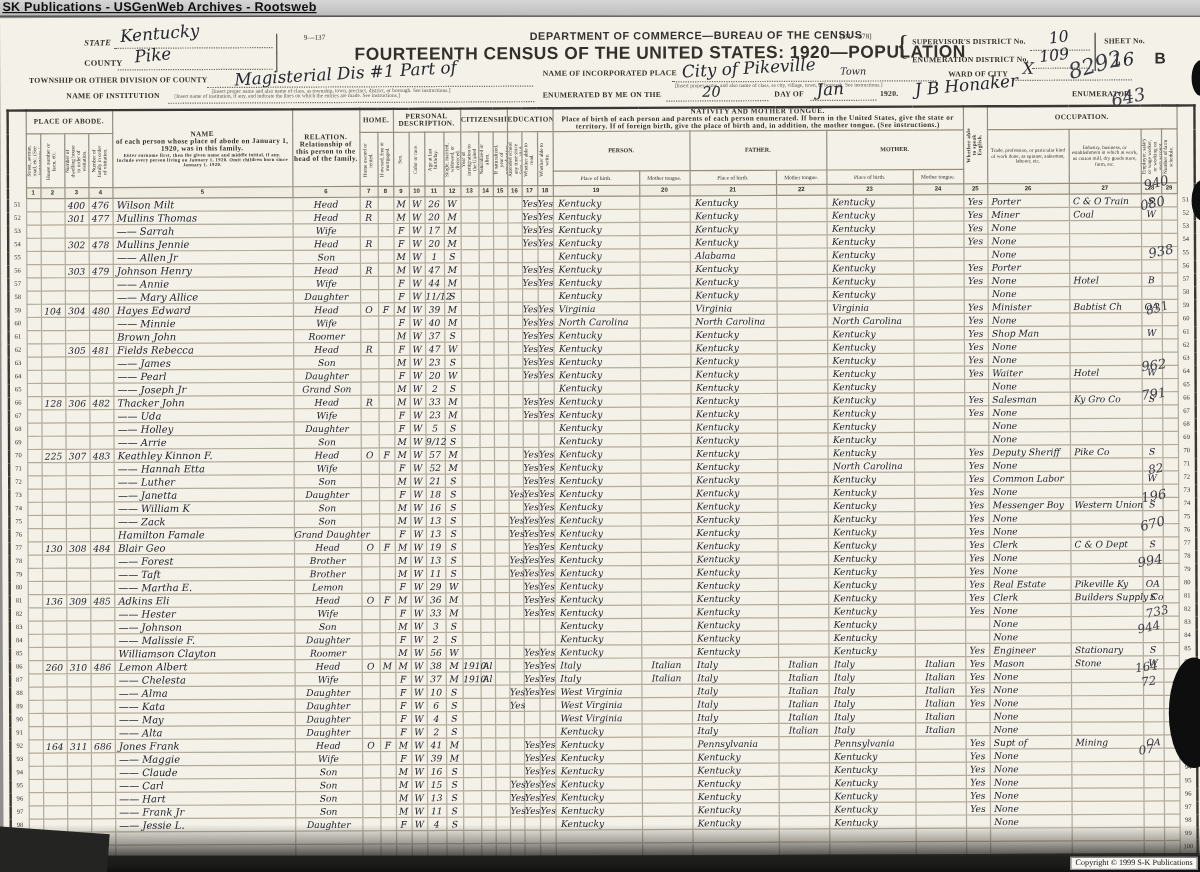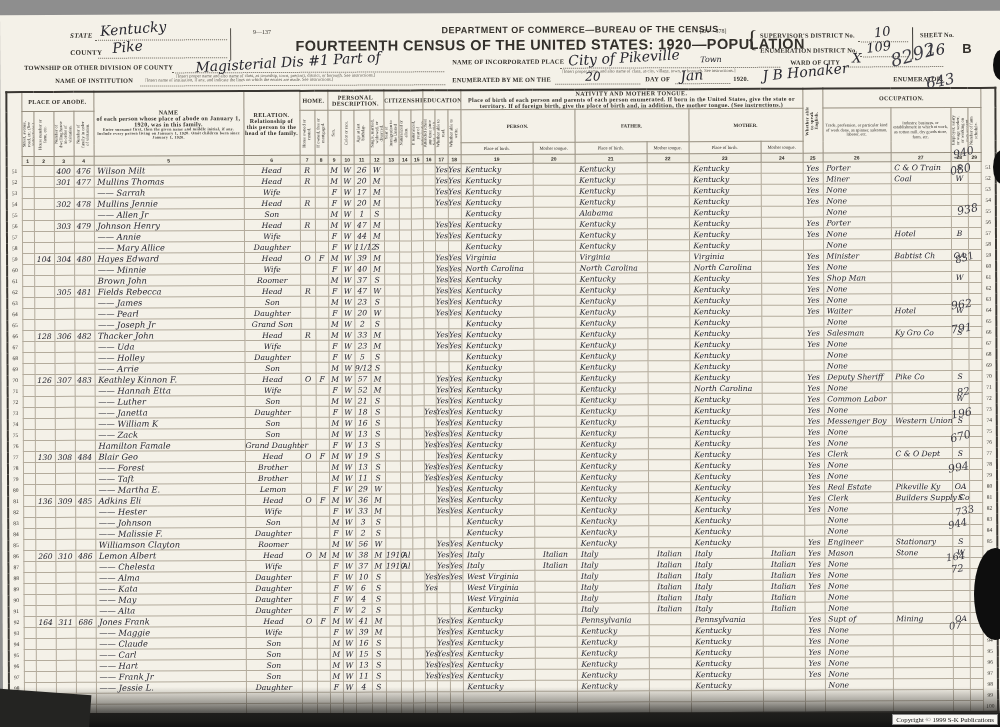--- a/index.html
+++ b/index.html
@@ -58,20 +58,23 @@
   
   .hv{position:absolute;font-family:"DejaVu Serif",serif;font-style:italic;color:#26262e;white-space:nowrap;z-index:5;}
   .lbl{position:absolute;font-weight:bold;font-size:7px;letter-spacing:.3px;white-space:nowrap;}
   .lbl2{position:absolute;font-weight:bold;font-size:6.4px;letter-spacing:.2px;white-space:nowrap;}
 </style>
 </head>
 <body>
 
 <div class="screen">
 
+  <div class="titlebar">
+    <span>SK Publications - USGenWeb Archives - Rootsweb</span>
+  </div>
 
   <div class="page">
 
     <div class="abs pr" style="left:253px;top:15px;font-size:6px;">9—137</div>
     <div class="abs pr" style="left:300px;top:12px;width:560px;text-align:center;font:bold 9px 'Liberation Sans',sans-serif;letter-spacing:.5px;">DEPARTMENT OF COMMERCE—BUREAU OF THE CENSUS</div>
     <div class="abs pr" style="left:700px;top:16px;font-size:6px;">[D1—578]</div>
     <div class="abs pr" style="left:220px;top:24px;width:660px;text-align:center;font:bold 14.5px 'Liberation Sans',sans-serif;letter-spacing:.4px;">FOURTEENTH CENSUS OF THE UNITED STATES: 1920—POPULATION</div>
 
     <span class="lbl pr" style="left:70px;top:17px;font-style:italic;">STATE</span>
     <div class="dotline" style="left:95px;top:24px;width:132px;"></div>
@@ -907,21 +910,21 @@
             <td class="hw c-eng"></td>
             <td class="hw c-occ">None</td>
             <td class="hw c-ind"></td>
             <td class="hw c-emp"></td>
             <td class="hw c-farm"></td>
             <td class="mR">69</td>
           </tr>
           <tr class="hh">
             <td class="mL">70</td>
             <td class="hw c-st"></td>
-            <td class="hw c-hn">126</td>
+            <td class="hw c-hn">225</td>
             <td class="hw c-dn">307</td>
             <td class="hw c-fn">483</td>
             <td class="hw c-name">Keathley Kinnon F.</td>
             <td class="hw c-rel">Head</td>
             <td class="hw c-home">O</td>
             <td class="hw c-fm">F</td>
             <td class="hw c-sex">M</td>
             <td class="hw c-race">W</td>
             <td class="hw c-age">57</td>
             <td class="hw c-ms">M</td>

